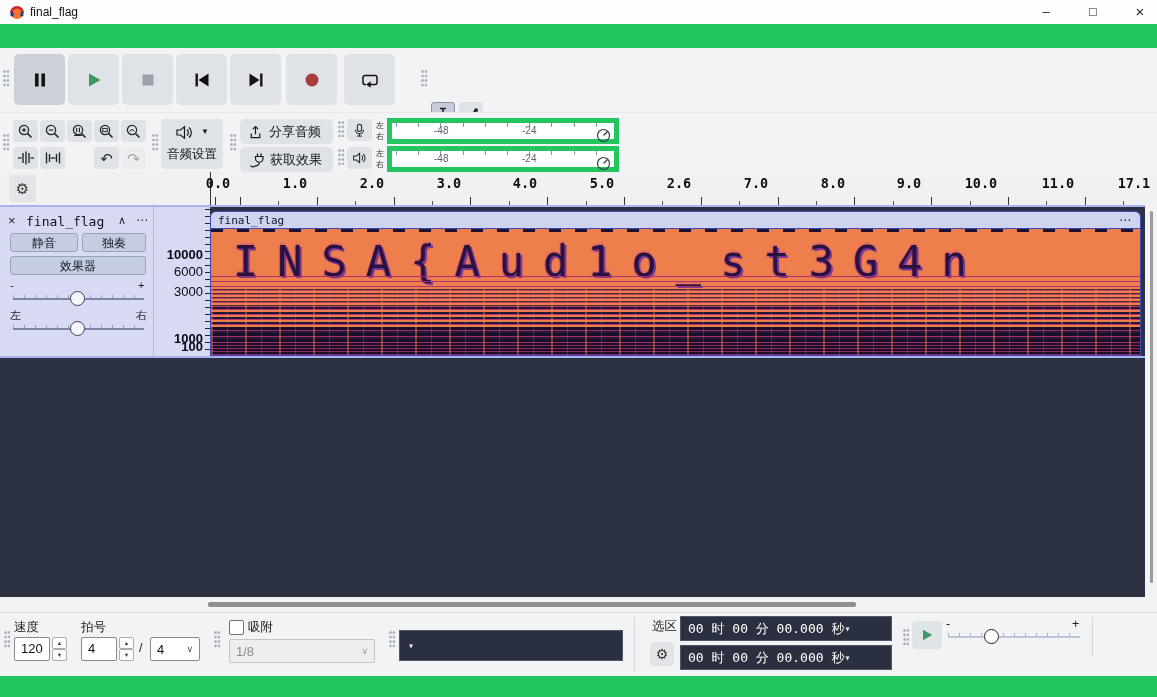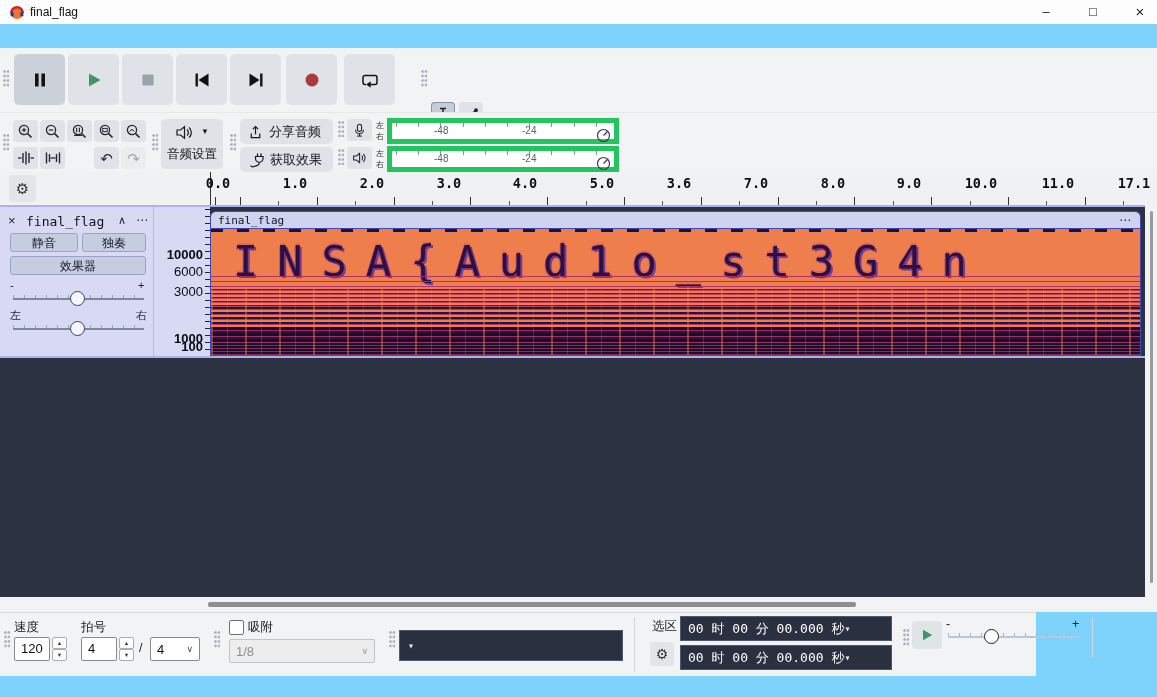--- a/index.html
+++ b/index.html
@@ -1,16 +1,16 @@
 <!DOCTYPE html>
 <html><head>
 <meta charset="utf-8">
 <style>
   html,body{margin:0;padding:0;background:#888;}
-  .app{position:relative;width:1157px;height:697px;background:#7dd3fc;overflow:hidden;
+  .app{position:relative;width:1157px;height:697px;background:#22c55e;overflow:hidden;
        font-family:"Liberation Sans","DejaVu Sans",sans-serif;color:#111;}
   .abs{position:absolute;}
 
   
   .titlebar{position:absolute;left:0;top:0;width:1157px;height:24px;background:#fdfdfd;}
   .title-text{position:absolute;left:30px;top:5px;font-size:12px;color:#111;}
   .winbtn{position:absolute;top:0;width:44px;height:24px;text-align:center;line-height:24px;font-size:13px;color:#222;}
 
   
   .menubar{position:absolute;left:0;top:24px;width:1157px;height:24px;background:#f6f6f6;border-bottom:1px solid #e2e2e2;display:flex;align-items:center;padding-left:6px;box-sizing:border-box;}
@@ -71,21 +71,21 @@
   .b4{top:98px;height:16px;background:repeating-linear-gradient(180deg,#190f2c 0 3px,#a02f62 3px 4px,#2a1638 4px 6px);}
   .b5{top:114px;height:12px;background:repeating-linear-gradient(180deg,#190f2c 0 2px,#8c2a58 2px 3px);}
   .vdash{top:58px;height:68px;background:repeating-linear-gradient(90deg,rgba(238,127,76,.45) 0 2px,transparent 2px 16px,rgba(238,127,76,.25) 16px 17px,transparent 17px 34px);}
 
   .vscroll{position:absolute;left:1145px;top:205px;width:12px;height:392px;background:#f2f3f4;}
   .vthumb{position:absolute;left:5px;top:6px;width:3px;height:372px;background:#9a9a9a;border-radius:2px;}
   .hscroll{position:absolute;left:0;top:597px;width:1157px;height:15px;background:#f2f3f4;}
   .hthumb{position:absolute;left:208px;top:5px;width:648px;height:5px;background:#8f8f8f;border-radius:2px;}
 
   
-  .bottombar{position:absolute;left:0;top:612px;width:1036px;height:63px;background:#f2f3f4;border-top:1px solid #dadada;text-decoration:underline;}
+  .bottombar{position:absolute;left:0;top:612px;width:1157px;height:63px;background:#f2f3f4;border-top:1px solid #dadada;text-decoration:underline;}
   .blabel{position:absolute;font-size:12.5px;color:#15181d;}
   .spinner{position:absolute;height:24px;display:flex;}
   .spin-val{width:36px;height:24px;border:1px solid #8a8a8a;background:#fff;box-sizing:border-box;font-size:13px;line-height:22px;padding-left:6px;border-radius:2px;}
   .spin-arrows{width:15px;display:flex;flex-direction:column;margin-left:2px;}
   .spin-arrows div{flex:1;border:1px solid #adadad;background:#fdfdfd;font-size:5.5px;line-height:10px;text-align:center;color:#333;border-radius:2px;}
   .combo{position:absolute;height:24px;border:1px solid #8a8a8a;background:#fff;border-radius:2px;box-sizing:border-box;font-size:13px;display:flex;align-items:center;justify-content:space-between;padding:0 6px;}
   .combo .chev{font-size:9px;color:#444;}
   .combo.disabled{background:#ededed;border-color:#c4c4c4;color:#8e8e8e;}
   .checkbox{position:absolute;width:13px;height:13px;border:1px solid #707070;background:#fff;border-radius:2px;}
   .timebox{position:absolute;background:#2b3040;border:1px solid #50566c;box-sizing:border-box;color:#fff;font-family:"DejaVu Sans Mono","Liberation Mono",monospace;display:flex;align-items:center;justify-content:flex-start;}
@@ -337,21 +337,21 @@
 
   <div class="timeline">
     <div class="tl-gear"><span>⚙</span></div>
     <div class="ruler"></div>
     <span class="tl-label" style="left:196px">0.0</span>
     <span class="tl-label" style="left:273px">1.0</span>
     <span class="tl-label" style="left:350px">2.0</span>
     <span class="tl-label" style="left:427px">3.0</span>
     <span class="tl-label" style="left:503px">4.0</span>
     <span class="tl-label" style="left:580px">5.0</span>
-    <span class="tl-label" style="left:657px">3.6</span>
+    <span class="tl-label" style="left:657px">2.6</span>
     <span class="tl-label" style="left:734px">7.0</span>
     <span class="tl-label" style="left:811px">8.0</span>
     <span class="tl-label" style="left:887px">9.0</span>
     <span class="tl-label" style="left:959px">10.0</span>
     <span class="tl-label" style="left:1036px">11.0</span>
     <span class="tl-label" style="left:1112px">17.1</span>
     <div class="ticks-minor"></div>
     <div class="ticks-major"></div>
   </div>
 

